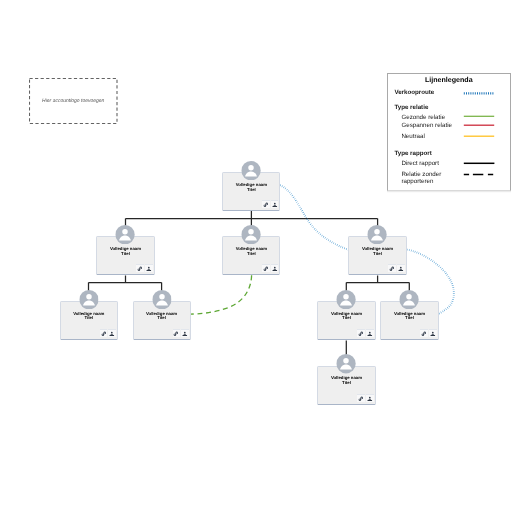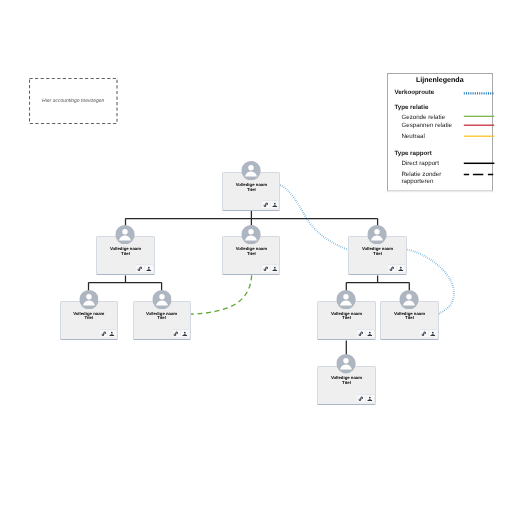--- a/index.html
+++ b/index.html
@@ -21,21 +21,21 @@
         box-sizing:border-box;}
   .node .avatar{position:absolute;left:50%;top:-12.4px;transform:translateX(-50%);
         width:19.4px;height:19.4px;}
   .node .label{position:absolute;left:0;right:0;top:9.6px;text-align:center;
         font-size:4.3px;color:#000;line-height:4.75px;font-weight:600;}
   .node .acts{position:absolute;right:1.0px;bottom:2.0px;display:flex;gap:1.2px;}
   .node .act{width:7.5px;height:7.2px;display:flex;align-items:center;justify-content:center;
         background:#f8f8f9;border-top:0.6px solid #e2e6ec;}
 
   
-  .legend{position:absolute;left:386.8px;top:73.2px;width:106px;height:117.6px;
+  .legend{position:absolute;left:386.8px;top:73.2px;width:124px;height:117.6px;
           border:1px solid #a9a9a9;border-bottom:1px solid #d9d9d9;background:#fff;
           box-sizing:border-box;box-shadow:0 1.2px 0 0 #ebebeb;}
   .legend .ltitle{text-align:center;font-size:7.1px;font-weight:bold;color:#000;position:absolute;left:0;right:0;top:2.3px;}
   .legend .row{position:absolute;font-size:6.2px;color:#1a1a1a;line-height:6.9px;white-space:nowrap;}
   .legend .hdr{font-weight:bold;}
   .legend .lswatches{position:absolute;left:0;top:0;}
 </style>
 </head>
 <body>
 

